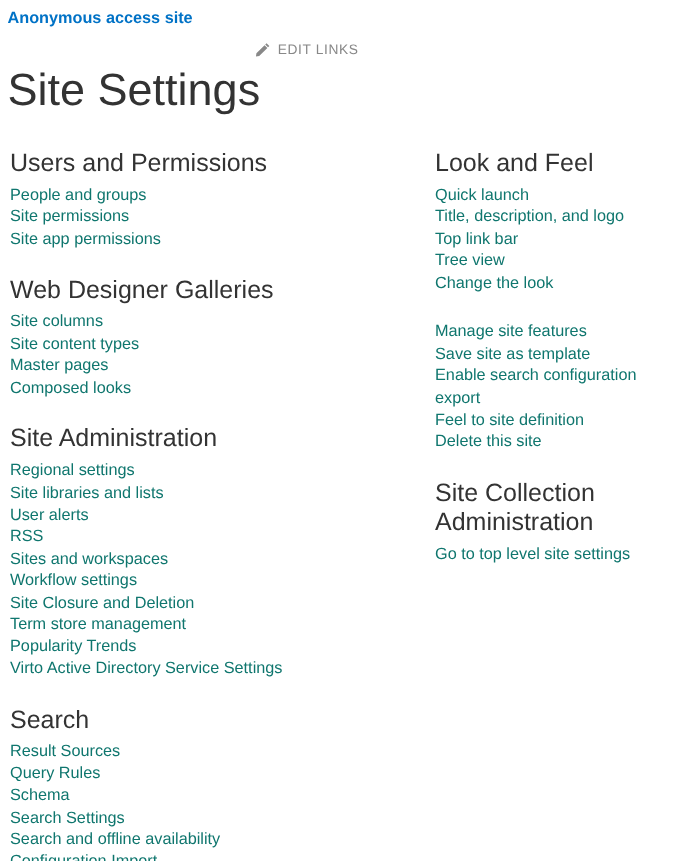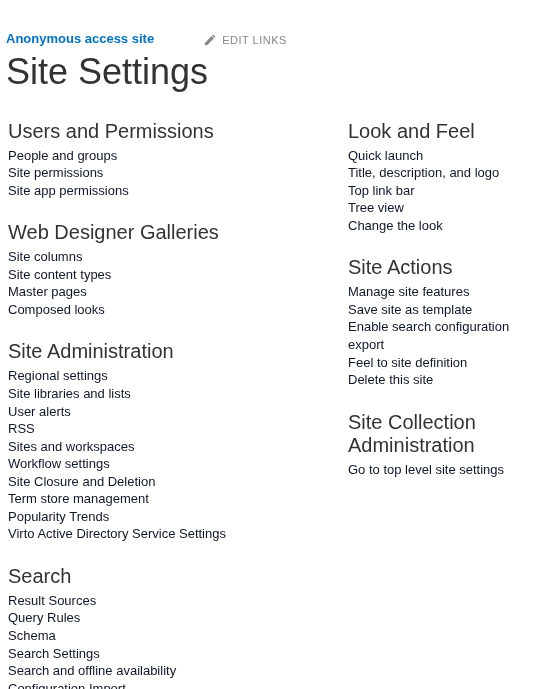--- a/index.html
+++ b/index.html
@@ -6,21 +6,21 @@
     margin: 0;
     padding: 0;
     font-family: "Segoe UI", "Segoe UI Light", Arial, sans-serif;
     font-size: 13px;
     color: #444;
     background: #fff;
     width: 548px;
   }
   .topbar {
     display: flex;
-    align-items: flex-end;
+    align-items: flex-start;
     padding: 6px 6px 4px 6px;
   }
   .site-crumb {
     color: #0072c6;
     font-weight: 600;
     font-size: 13px;
     cursor: pointer;
   }
   .edit-links {
     margin-left: 50px;
@@ -53,21 +53,21 @@
   .section {
     margin-bottom: 22px;
   }
   .section-heading {
     font-size: 20px;
     font-weight: 400;
     color: #333;
     margin-bottom: 4px;
   }
   .link {
-    color: #0f172a;
+    color: #0f766e;
     font-size: 13px;
     line-height: 1.35;
     cursor: pointer;
     display: block;
   }
 </style>
 </head>
 <body>
 
 <div class="topbar">
@@ -124,21 +124,20 @@
   <div class="col col-right" id="col-right">
       <div class="section">
         <div class="section-heading">Look and Feel</div>
         <span class="link">Quick launch</span>
         <span class="link">Title, description, and logo</span>
         <span class="link">Top link bar</span>
         <span class="link">Tree view</span>
         <span class="link">Change the look</span>
       </div>
       <div class="section">
-        <div class="section-heading">Site Actions</div>
         <span class="link">Manage site features</span>
         <span class="link">Save site as template</span>
         <span class="link">Enable search configuration export</span>
         <span class="link">Feel to site definition</span>
         <span class="link">Delete this site</span>
       </div>
       <div class="section">
         <div class="section-heading">Site Collection Administration</div>
         <span class="link">Go to top level site settings</span>
       </div>

